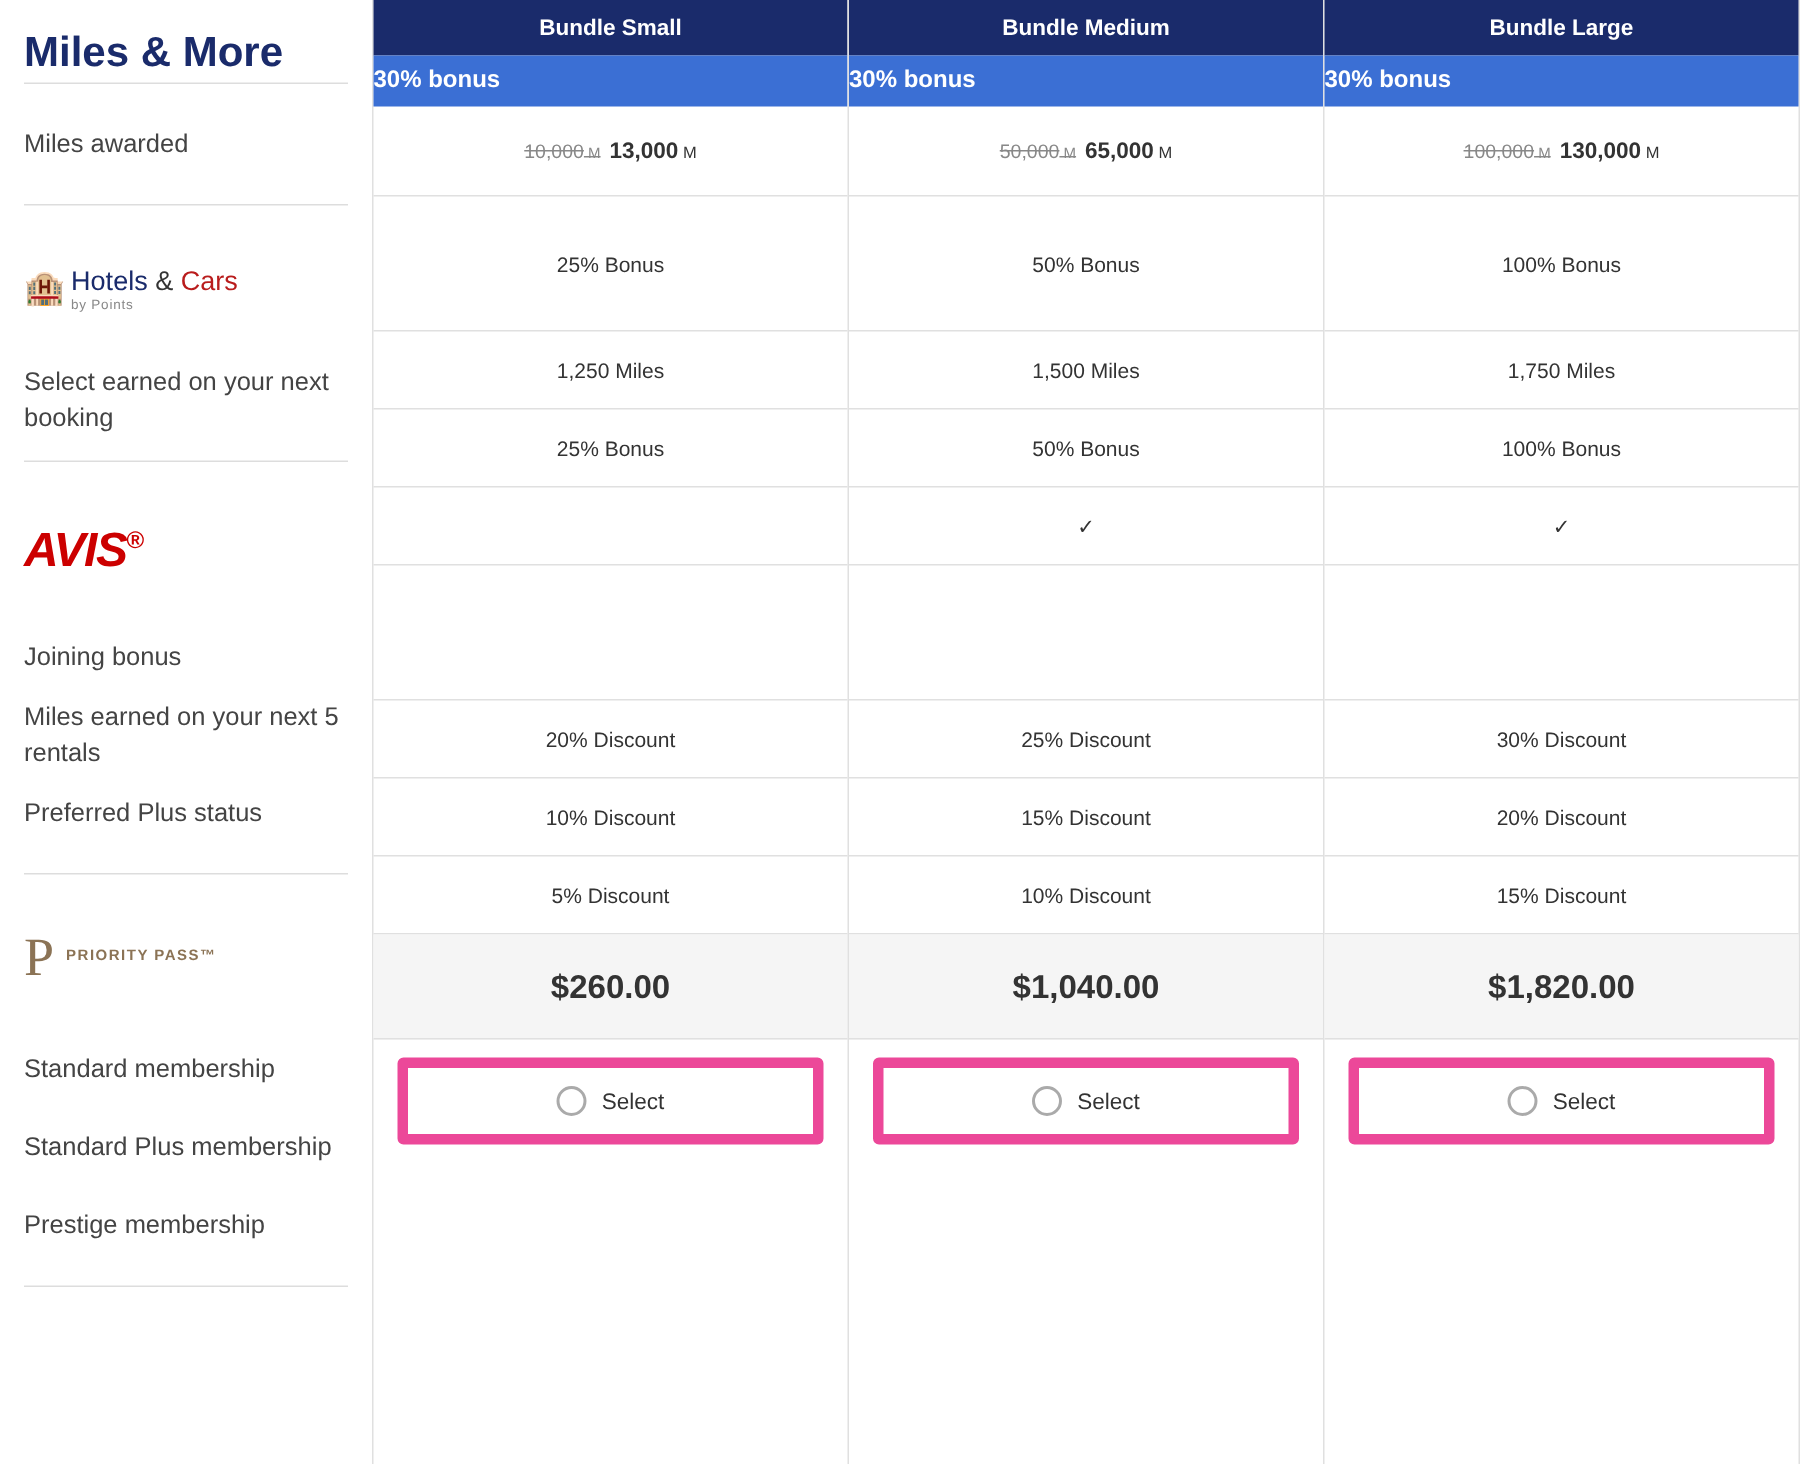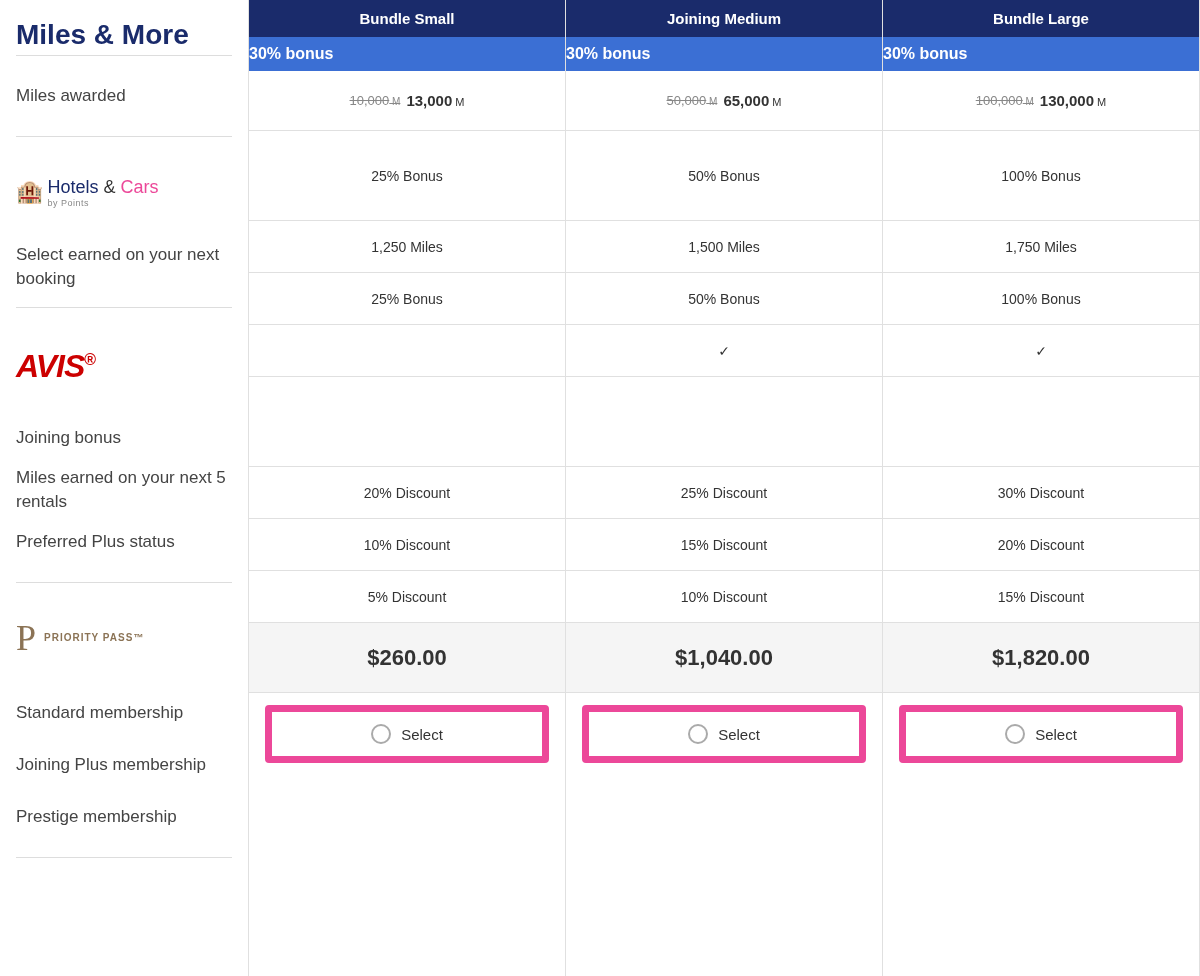--- a/index.html
+++ b/index.html
@@ -207,21 +207,21 @@
       </div>
     </div>
 
     <div class="sidebar-section">
       <div class="sb-section-header">
         <div class="hotels-cars-logo">
           <div style="display:flex;align-items:center;gap:4px;">
             <span style="font-size:22px;color:#1a2b6b;">🏨</span>
             <div>
               <div class="hotels-cars-text">
-                <span style="color:#1a2b6b;font-weight:400;font-size:18px;">Hotels</span><span style="color:#333;font-weight:400;font-size:18px;"> &amp; </span><span style="color:#ec4899;font-weight:400;font-size:18px;">Cars</span>
+                <span style="color:#1a2b6b;font-weight:400;font-size:18px;">Hotels</span><span style="color:#333;font-weight:400;font-size:18px;"> &amp; </span><span style="color:#b91c1c;font-weight:400;font-size:18px;">Cars</span>
               </div>
               <div class="hotels-cars-sub">by Points</div>
             </div>
           </div>
         </div>
       </div>
       <div class="sb-row">
         <span class="sidebar-label">Select earned on your next booking</span>
       </div>
     </div>
@@ -247,21 +247,21 @@
       <div class="sb-section-header">
         <div class="priority-pass-logo">
           <span class="pp-p">P</span>
           <span class="pp-text">PRIORITY PASS™</span>
         </div>
       </div>
       <div class="sb-row">
         <span class="sidebar-label">Standard membership</span>
       </div>
       <div class="sb-row">
-        <span class="sidebar-label">Joining Plus membership</span>
+        <span class="sidebar-label">Standard Plus membership</span>
       </div>
       <div class="sb-row">
         <span class="sidebar-label">Prestige membership</span>
       </div>
     </div>
 
     <div style="border-top:1px solid #ddd; min-height:70px;"></div>
     <div style="min-height:58px;"></div>
   </div>
 
@@ -287,21 +287,21 @@
       <div class="cell">10% Discount</div>
       <div class="cell">5% Discount</div>
       <div class="cell cell-price">$260.00</div>
       <button class="select-btn">
         <span class="radio-circle"></span>
         <span>Select</span>
       </button>
     </div>
 
     <div class="bundle-col">
-      <div class="col-header">Joining Medium</div>
+      <div class="col-header">Bundle Medium</div>
       <div class="bonus-bar">30% bonus</div>
       <div class="cell cell-miles">
         <span class="miles-original">
           <span>50,000</span><span style="font-size:10px;"> M</span>
         </span>
         <span class="miles-new">
           <span>65,000</span><span style="font-size:11px;font-weight:400;"> M</span>
         </span>
       </div>
       <div class="cell cell-tall">50% Bonus</div>

